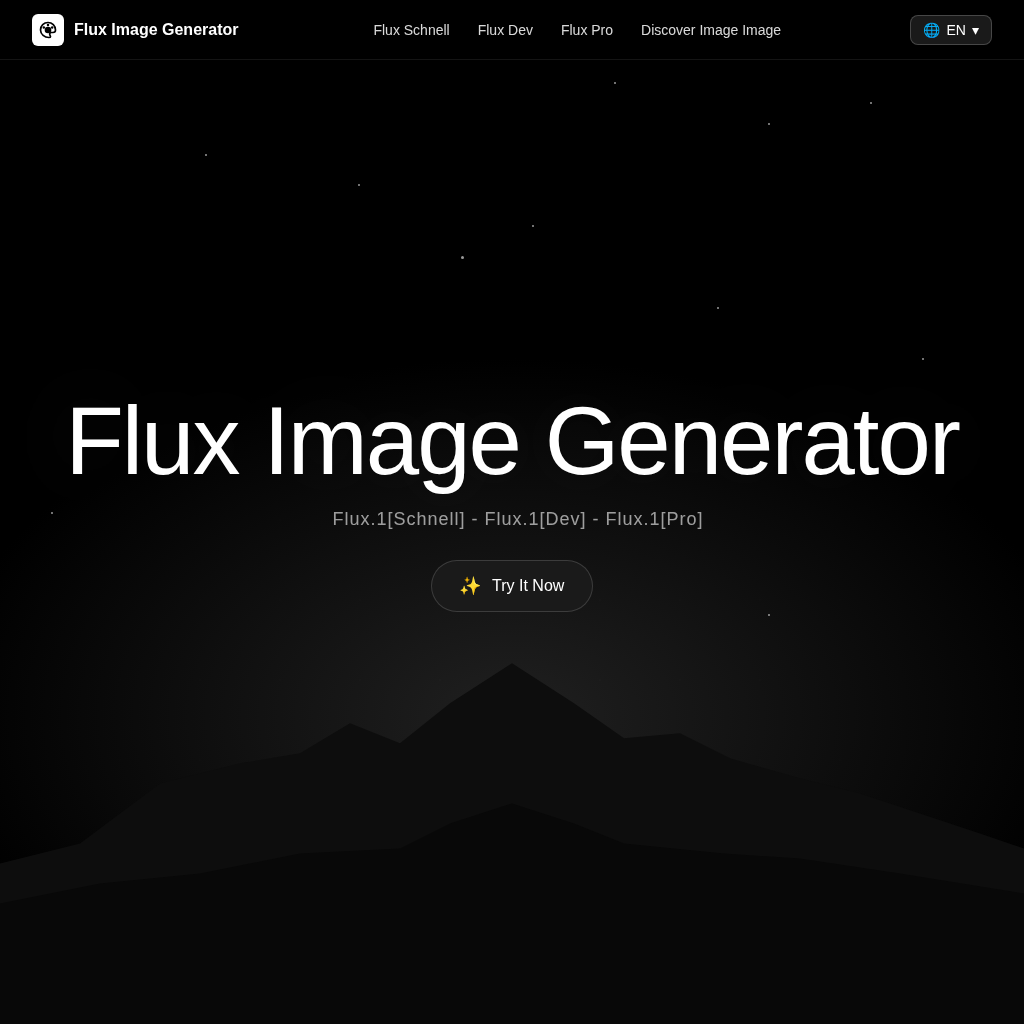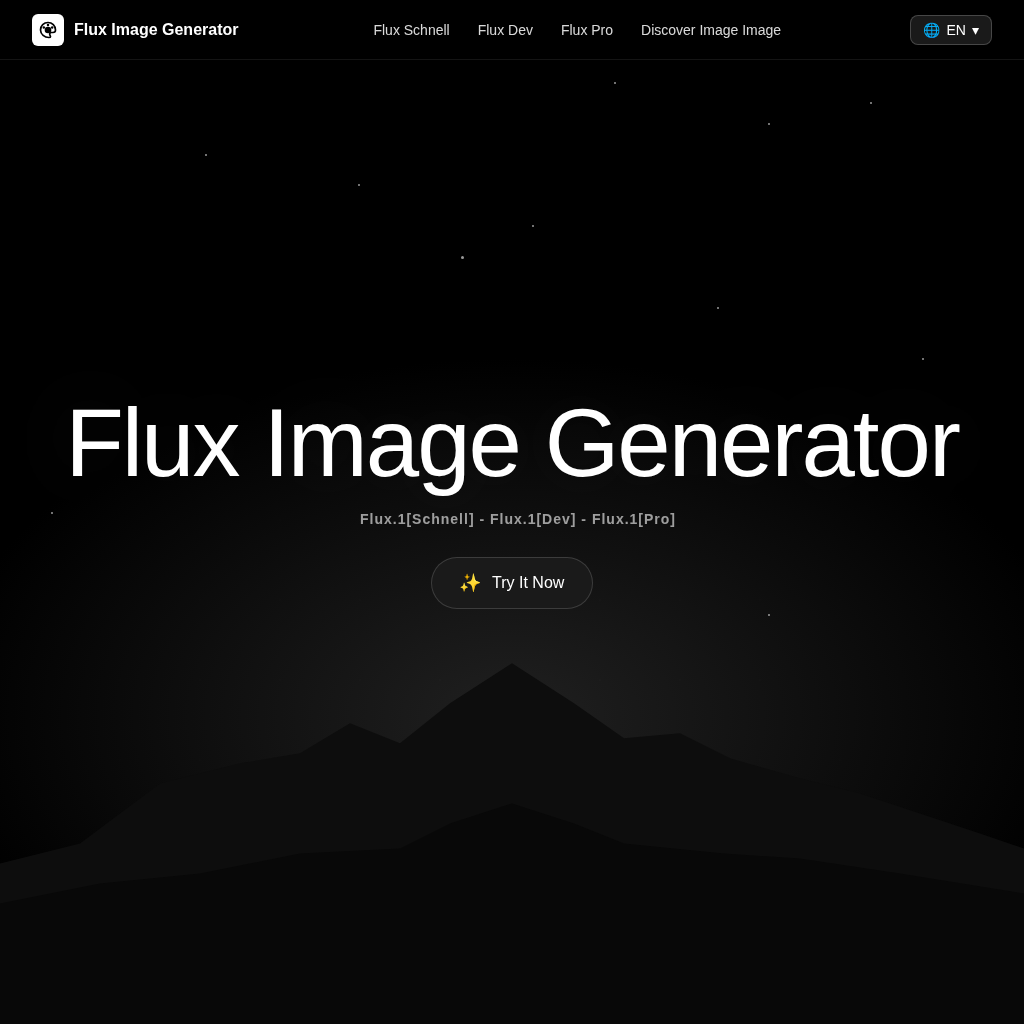--- a/index.html
+++ b/index.html
@@ -139,23 +139,23 @@
     .hero-title {
       font-size: 96px;
       font-weight: 300;
       color: #fff;
       letter-spacing: -2px;
       line-height: 1.0;
       text-shadow: 0 0 80px rgba(255,255,255,0.1);
     }
 
     .hero-subtitle {
-      font-size: 14px;
+      font-size: 18px;
       color: rgba(255,255,255,0.6);
-      font-weight: 700;
+      font-weight: 400;
       letter-spacing: 1px;
       margin-left: 12px;
     }
 
     .try-btn {
       display: flex;
       align-items: center;
       gap: 10px;
       background: #1a1a1a;
       border: 1px solid rgba(255,255,255,0.15);

